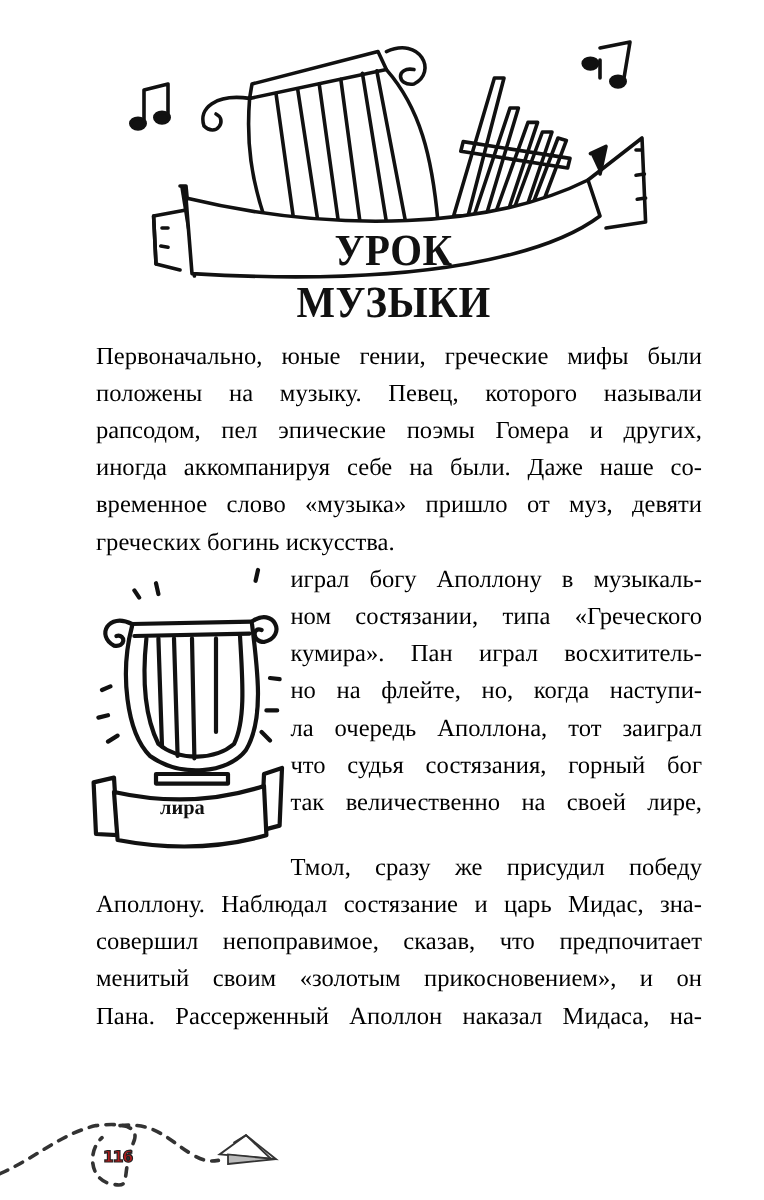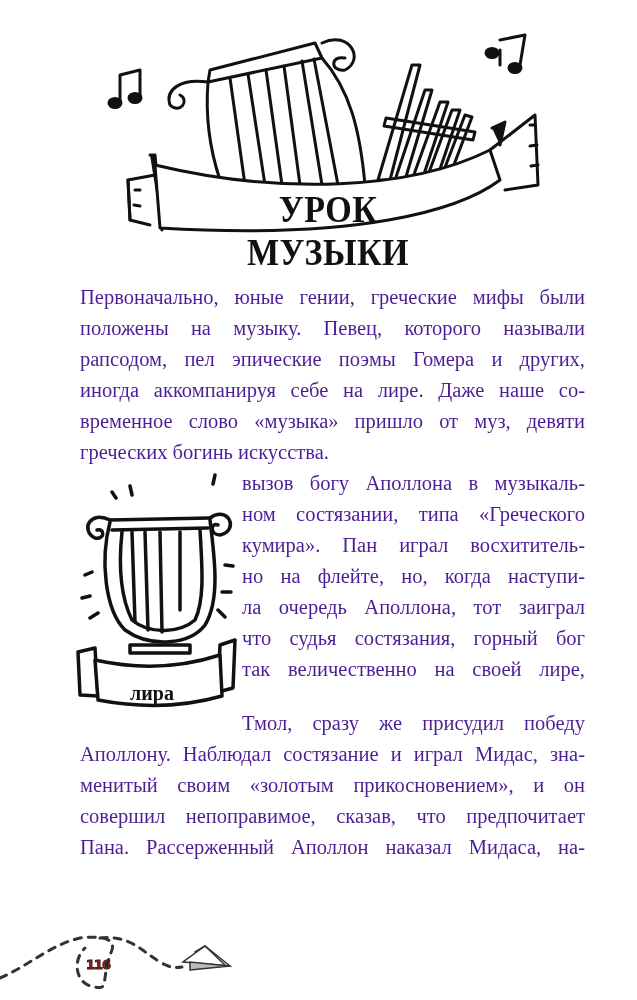--- a/index.html
+++ b/index.html
@@ -1,26 +1,26 @@
 <!DOCTYPE html>
 <html><head>
 <meta charset="utf-8">
 <style>
   html, body { margin:0; padding:0; background:#ffffff; }
   body { width:637px; height:1000px; position:relative; overflow:hidden; font-family:"DejaVu Serif", serif; color:#1a1a1a; }
   .header-art { position:absolute; left:60px; top:10px; width:520px; height:260px; }
   .page-title { position:absolute; left:183px; top:188px; width:290px; text-align:center; font-family:"Liberation Serif", serif; font-weight:bold; font-size:37px; letter-spacing:0.5px; color:#111; transform:scaleX(0.92); transform-origin:center; }
-  .para { position:absolute; font-family:"Liberation Serif", serif; font-size:20.5px; line-height:31px; text-align:justify; color:#4c1d95; }
+  .para { position:absolute; font-family:"Liberation Serif", serif; font-size:20.5px; line-height:31px; text-align:justify; color:#000000; }
   .line { display:block; height:31px; white-space:nowrap; text-align-last:justify; text-align:justify; }
   .line.last { text-align-last:left; }
   .p1 { left:80px; top:282px; width:505px; }
   .p2 { left:242px; top:468px; width:343px; }
   .p3 { left:80px; top:708px; width:505px; }
   .lyre-art { position:absolute; left:50px; top:470px; width:200px; height:240px; }
-  .lyre-label { position:absolute; left:112px; top:682px; width:80px; text-align:center; font-family:"Liberation Serif", serif; font-weight:bold; font-size:20px; color:#111; }
+  .lyre-label { position:absolute; left:112px; top:663px; width:80px; text-align:center; font-family:"Liberation Serif", serif; font-weight:bold; font-size:17px; color:#111; }
   .footer-art { position:absolute; left:0; top:880px; width:300px; height:120px; }
   .page-number { position:absolute; left:82px; top:957px; width:32px; text-align:center; font-family:"DejaVu Sans", sans-serif; font-weight:bold; font-size:13px; color:#b91c1c; -webkit-text-stroke:1px #222; letter-spacing:-1px; }
 </style>
 </head>
 <body>
 
 <svg class="header-art" viewBox="0 0 520 260" fill="none" stroke="#111" stroke-width="3" stroke-linecap="round" stroke-linejoin="round">
 
   <g fill="#111">
     <path d="M60 65 L60 90 M60 65 L80 60 L80 85" fill="none"></path>
@@ -61,55 +61,55 @@
     <path d="M475 115 L470 115 M477 135 L470 136 M478 155 L471 156"></path>
     <path d="M432 118 L445 112 L440 135" fill="#111"></path>
   </g>
 </svg>
 <div class="page-title">УРОК МУЗЫКИ</div>
 
 <div class="para p1">
   <span class="line">Первоначально, юные гении, греческие мифы были</span>
   <span class="line">положены на музыку. Певец, которого называли</span>
   <span class="line">рапсодом, пел эпические поэмы Гомера и других,</span>
-  <span class="line">иногда аккомпанируя себе на лире. Даже наше со-</span>
+  <span class="line">иногда аккомпанируя себе на были. Даже наше со-</span>
   <span class="line">временное слово «музыка» пришло от муз, девяти</span>
   <span class="line last">греческих богинь искусства.</span>
 </div>
 
 <svg class="lyre-art" viewBox="0 0 200 240" fill="none" stroke="#111" stroke-width="3.5" stroke-linecap="round" stroke-linejoin="round">
   <path d="M62 22 L66 28 M80 16 L82 25 M165 5 L163 14 M35 105 L42 102 M32 128 L40 126 M40 148 L48 143 M175 95 L183 96 M172 122 L181 122 M168 140 L175 147"></path>
   <path d="M60 50 C40 40, 30 60, 45 68 C55 70, 55 58, 47 60"></path>
   <path d="M160 48 C178 35, 190 60, 170 65 C160 65, 160 52, 168 55"></path>
   <path d="M60 50 L160 48 M62 60 L158 58"></path>
   <path d="M60 52 C50 90, 55 140, 75 160 C100 178, 140 175, 155 155 C170 130, 165 90, 160 50"></path>
   <path d="M72 62 C68 100, 72 130, 82 150 C100 165, 130 163, 145 150 C155 130, 152 95, 150 60"></path>
   <path d="M82 62 L85 152 M95 62 L98 160 M110 62 L112 162 M130 62 L130 140"></path>
   <path d="M80 175 L140 175 L140 183 L80 183 Z"></path>
   <path d="M28 182 L45 178 L48 226 L30 225 Z"></path>
   <path d="M170 175 L185 170 L183 218 L168 222 Z"></path>
   <path d="M45 190 C90 200, 130 198, 170 185 L172 226 C130 238, 90 238, 48 230 Z" fill="#fff"></path>
 </svg>
 <div class="lyre-label">лира</div>
 
 <div class="para p2">
-  <span class="line">вызов богу Аполлона в музыкаль-</span>
+  <span class="line">играл богу Аполлону в музыкаль-</span>
   <span class="line">ном состязании, типа «Греческого</span>
   <span class="line">кумира». Пан играл восхититель-</span>
   <span class="line">но на флейте, но, когда наступи-</span>
   <span class="line">ла очередь Аполлона, тот заиграл</span>
   <span class="line">что судья состязания, горный бог</span>
   <span class="line">так величественно на своей лире,</span>
 </div>
 
 <div class="para p3">
   <span class="line" style="padding-left:162px;box-sizing:border-box;">Тмол, сразу же присудил победу</span>
-  <span class="line">Аполлону. Наблюдал состязание и играл Мидас, зна-</span>
+  <span class="line">Аполлону. Наблюдал состязание и царь Мидас, зна-</span>
+  <span class="line">совершил непоправимое, сказав, что предпочитает</span>
   <span class="line">менитый своим «золотым прикосновением», и он</span>
-  <span class="line">совершил непоправимое, сказав, что предпочитает</span>
   <span class="line">Пана. Рассерженный Аполлон наказал Мидаса, на-</span>
 </div>
 
 <svg class="footer-art" viewBox="0 0 300 120" fill="none" stroke="#333" stroke-width="3" stroke-linecap="round" stroke-dasharray="7 7">
   <path d="M0 98 C30 85, 50 65, 80 58 C105 55, 115 60, 112 70 C100 100, 110 110, 95 107 C75 105, 72 80, 85 68"></path>
   <path d="M100 58 C130 55, 140 70, 160 82 C170 88, 175 88, 182 87"></path>
   <g stroke-dasharray="none" stroke-width="1.5">
     <path d="M183 82 L230 86 L205 66 Z" fill="#fff"></path>
     <path d="M190 90 L230 86 L190 82 Z" fill="#bbb"></path>
     <path d="M195 72 L205 66 L225 85"></path>

